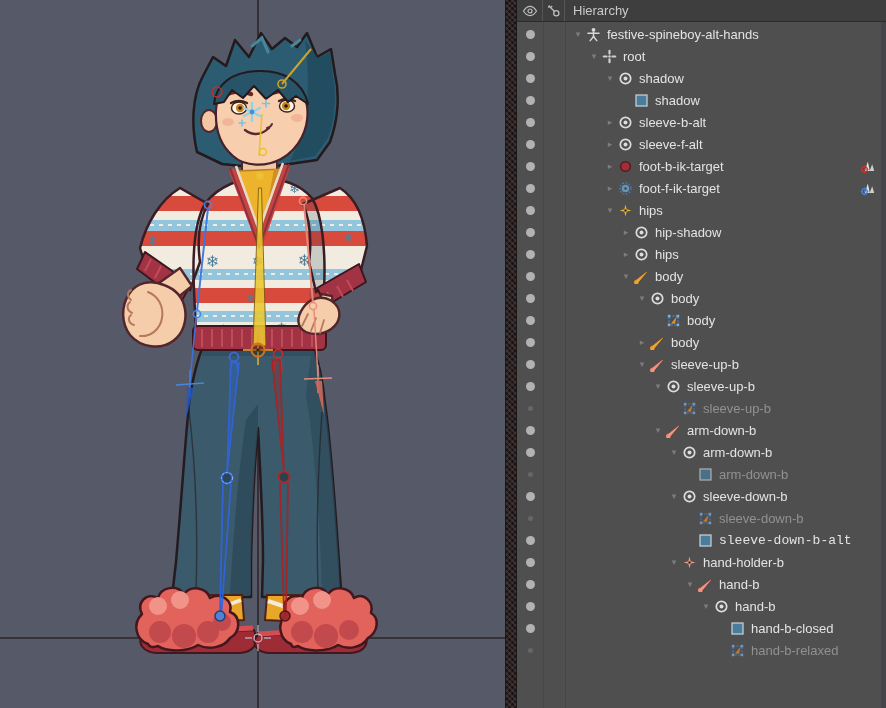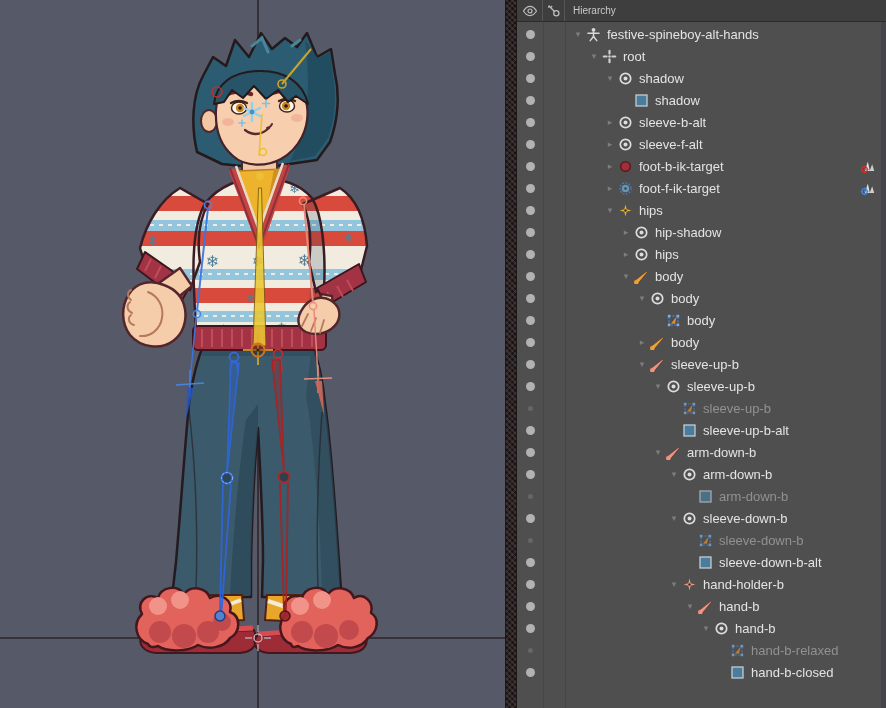--- a/index.html
+++ b/index.html
@@ -15,21 +15,21 @@
       repeating-linear-gradient(45deg, rgba(120,95,80,.28) 0 2px, transparent 2px 4px),
       repeating-linear-gradient(-45deg, rgba(0,0,0,.45) 0 2px, transparent 2px 4px);
     border-left:1px solid #1c1719;border-right:1px solid #1c1719;}
   
   #panel{position:absolute;left:517px;top:0;width:369px;height:708px;background:#4f4f4f;overflow:hidden;}
   #panel-header{position:absolute;left:0;top:0;width:100%;height:22px;background:#3e3e3e;
     border-bottom:1px solid #2b2b2b;display:flex;align-items:center;}
   .hdr-cell{height:100%;display:flex;align-items:center;justify-content:center;flex:none;}
   .hdr-eye{width:26px;border-right:1px solid #565656;}
   .hdr-key{width:22px;border-right:1px solid #565656;}
-  .hdr-title{padding-left:8px;font-size:10px;color:#c9c9c9;}
+  .hdr-title{padding-left:8px;font-size:13px;color:#c9c9c9;}
   .col-sep{position:absolute;top:22px;bottom:0;width:1px;background:#474747;}
   #scroll-track{position:absolute;right:0;top:22px;width:5px;bottom:0;background:#454549;}
   #tree{position:absolute;left:0;top:23px;width:364px;}
   .row{position:relative;display:flex;align-items:center;height:22px;}
   .cell-dot{width:26px;flex:none;display:flex;align-items:center;justify-content:center;}
   .cell-key{width:22px;flex:none;}
   .cell-tree{flex:1;display:flex;align-items:center;min-width:0;}
   .visdot{width:9px;height:9px;border-radius:50%;background:#b2b2b2;}
   .visdot.dim{width:5px;height:5px;background:#8a8a8a;opacity:.4;}
   .arrow{width:16px;flex:none;text-align:center;font-size:9px;color:#7d7d7d;line-height:22px;}
@@ -665,35 +665,20 @@
               </svg>
             </span>
             <span class="lbl">sleeve-up-b</span>
           </div>
         </div>
         <div class="row">
           <div class="cell-dot">
             <span class="visdot"></span>
           </div>
           <div class="cell-key"></div>
-          <div class="cell-tree" style="padding-left: 101px;">
-            <span class="arrow"></span>
-            <span class="ticon">
-              <svg width="15" height="15" viewBox="0 0 15 15">
-                <rect x="2" y="2" width="11" height="11" fill="#4a7d9c" stroke="#c2cdd4" stroke-width="1.3"></rect>
-              </svg>
-            </span>
-            <span class="lbl">sleeve-up-b-alt</span>
-          </div>
-        </div>
-        <div class="row">
-          <div class="cell-dot">
-            <span class="visdot"></span>
-          </div>
-          <div class="cell-key"></div>
           <div class="cell-tree" style="padding-left: 85px;">
             <span class="arrow">▾</span>
             <span class="ticon">
               <svg width="15" height="15" viewBox="0 0 15 15">
                 <path d="M2.2,10.6 A2.7,2.7 0 1 0 5,13.2 L13.2,3.3 C13.7,2.6 13.1,2 12.4,2.5 Z" fill="#ef9484" stroke="rgba(60,30,20,.55)" stroke-width="0.8"></path>
               </svg>
             </span>
             <span class="lbl">arm-down-b</span>
           </div>
         </div>
@@ -764,21 +749,21 @@
               </svg>
             </span>
             <span class="lbl">sleeve-down-b</span>
           </div>
         </div>
         <div class="row">
           <div class="cell-dot">
             <span class="visdot"></span>
           </div>
           <div class="cell-key"></div>
-          <div class="cell-tree" style="padding-left: 117px;">
+          <div class="cell-tree" style="padding-left: 117px; font-family: Liberation Mono, monospace;">
             <span class="arrow"></span>
             <span class="ticon">
               <svg width="15" height="15" viewBox="0 0 15 15">
                 <rect x="2" y="2" width="11" height="11" fill="#4a7d9c" stroke="#c2cdd4" stroke-width="1.3"></rect>
               </svg>
             </span>
             <span class="lbl">sleeve-down-b-alt</span>
           </div>
         </div>
         <div class="row">
@@ -819,20 +804,35 @@
           <div class="cell-key"></div>
           <div class="cell-tree" style="padding-left: 133px;">
             <span class="arrow">▾</span>
             <span class="ticon">
               <svg width="15" height="15" viewBox="0 0 15 15">
                 <circle cx="7.5" cy="7.5" r="5.2" fill="none" stroke="#dcdcdc" stroke-width="1.7"></circle>
                 <circle cx="7.5" cy="7.5" r="2" fill="#dcdcdc"></circle>
               </svg>
             </span>
             <span class="lbl">hand-b</span>
+          </div>
+        </div>
+        <div class="row">
+          <div class="cell-dot">
+            <span class="visdot"></span>
+          </div>
+          <div class="cell-key"></div>
+          <div class="cell-tree" style="padding-left: 149px;">
+            <span class="arrow"></span>
+            <span class="ticon">
+              <svg width="15" height="15" viewBox="0 0 15 15">
+                <rect x="2" y="2" width="11" height="11" fill="#4a7d9c" stroke="#c2cdd4" stroke-width="1.3"></rect>
+              </svg>
+            </span>
+            <span class="lbl">hand-b-closed</span>
           </div>
         </div>
         <div class="row dim">
           <div class="cell-dot">
             <span class="visdot dim"></span>
           </div>
           <div class="cell-key"></div>
           <div class="cell-tree" style="padding-left: 149px;">
             <span class="arrow"></span>
             <span class="ticon">
@@ -843,30 +843,15 @@
                   <rect x="1.8" y="1.8" width="2.6" height="2.6"></rect>
                   <rect x="10.6" y="1.8" width="2.6" height="2.6"></rect>
                   <rect x="1.8" y="10.6" width="2.6" height="2.6"></rect>
                   <rect x="10.6" y="10.6" width="2.6" height="2.6"></rect>
                 </g>
               </svg>
             </span>
             <span class="lbl">hand-b-relaxed</span>
           </div>
         </div>
-        <div class="row">
-          <div class="cell-dot">
-            <span class="visdot"></span>
-          </div>
-          <div class="cell-key"></div>
-          <div class="cell-tree" style="padding-left: 149px;">
-            <span class="arrow"></span>
-            <span class="ticon">
-              <svg width="15" height="15" viewBox="0 0 15 15">
-                <rect x="2" y="2" width="11" height="11" fill="#4a7d9c" stroke="#c2cdd4" stroke-width="1.3"></rect>
-              </svg>
-            </span>
-            <span class="lbl">hand-b-closed</span>
-          </div>
-        </div>
       </div>
   </div>
 </div>
 
 </body></html>

